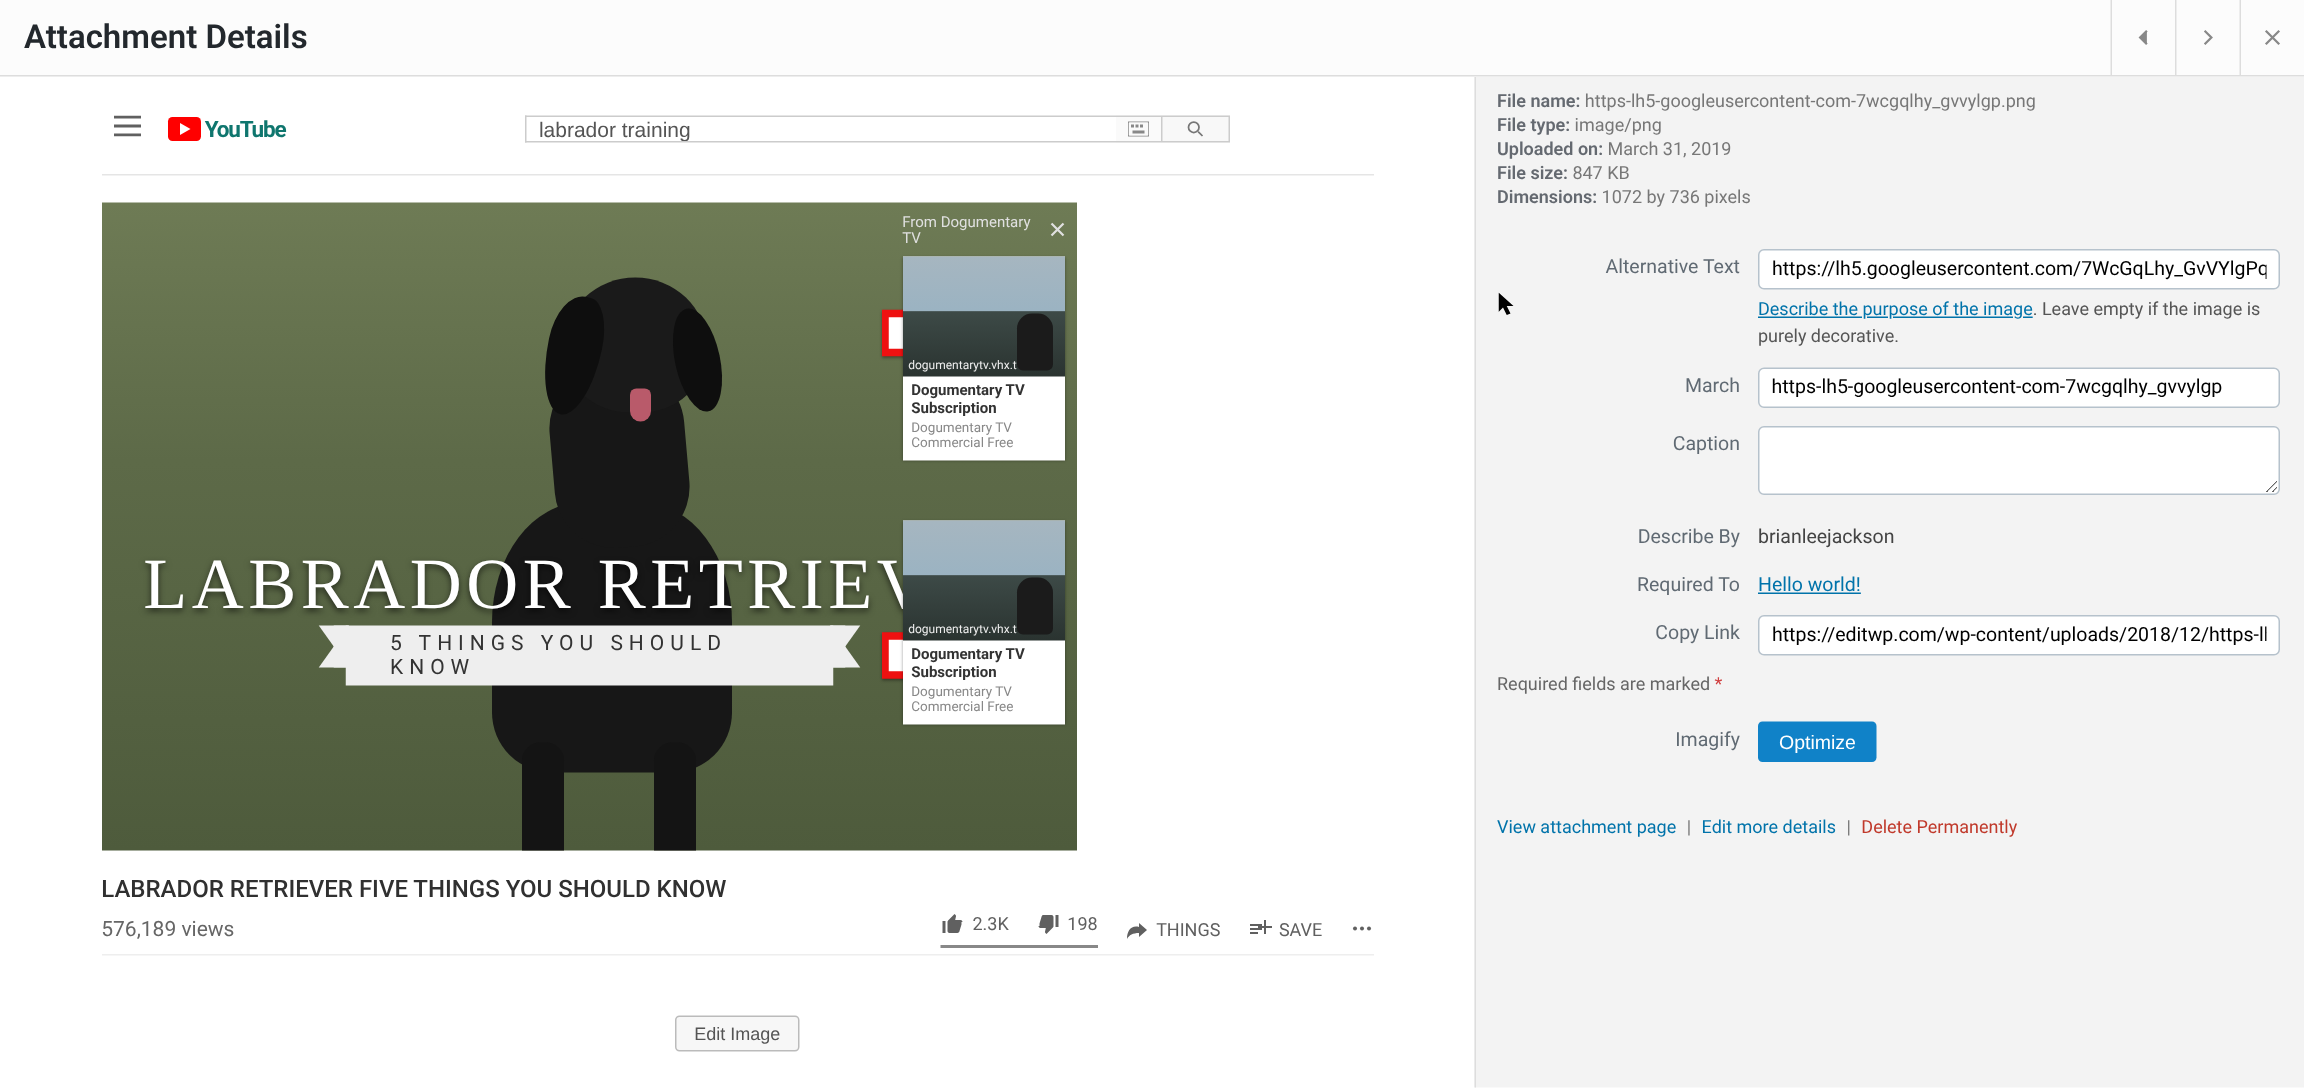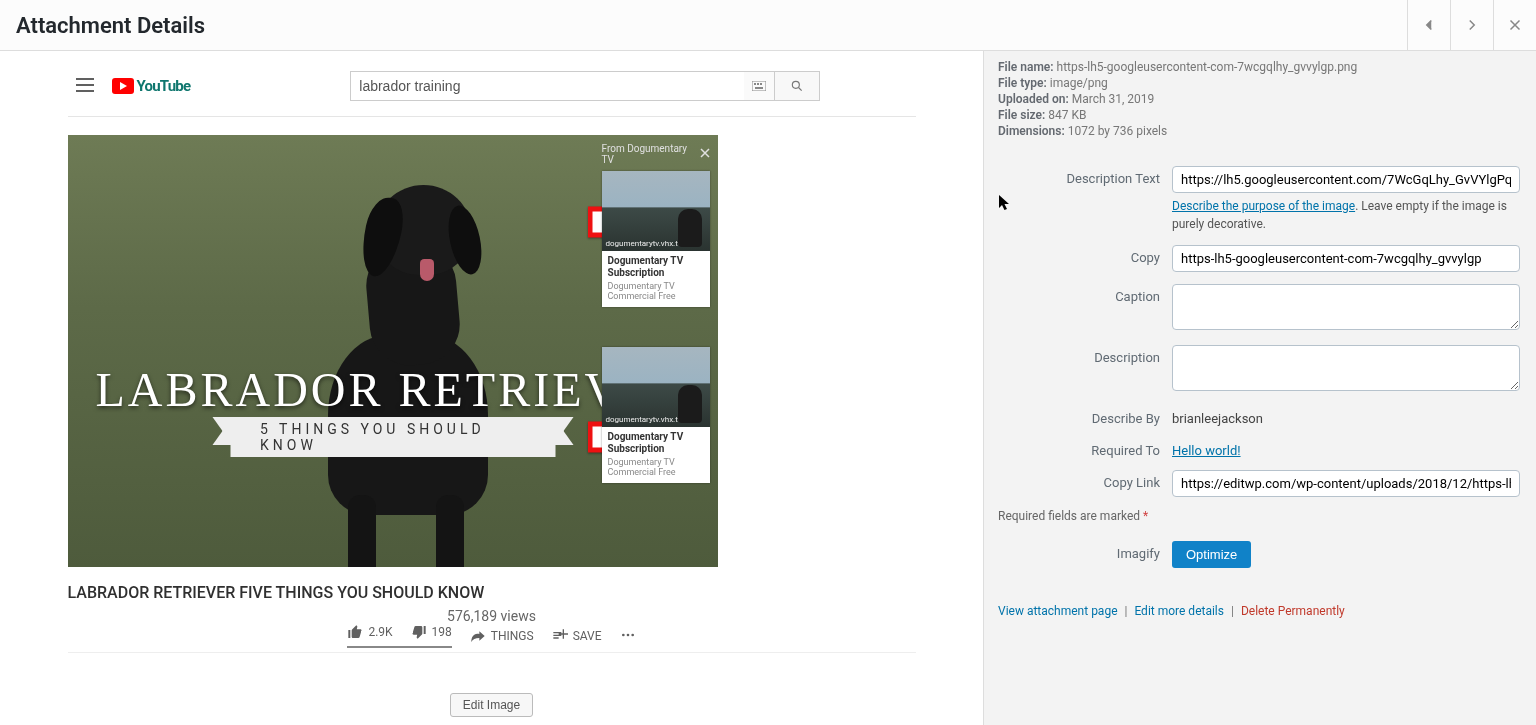--- a/index.html
+++ b/index.html
@@ -107,21 +107,21 @@
     content: "";
     position: absolute;
     left: 8px; top: 4px;
     border-style: solid;
     border-width: 4px 0 4px 7px;
     border-color: transparent transparent transparent #fff;
   }
   .yt-search {
     flex: 0 0 470px;
     display: flex;
-    height: 30px;
+    height: 18px;
   }
   .yt-search input {
     flex: 1;
     border: 1px solid #ccc;
     border-right: none;
     padding: 0 8px;
     font-size: 14px;
     color: #555;
     outline: none;
   }
@@ -301,21 +301,20 @@
     padding: 16px 0 0 0;
   }
   .yt-video-title{
     font-size:16px; font-weight:500; color:#303030;
   }
   .yt-meta-row{
     display:flex; justify-content:space-between; align-items:center;
     margin-top:6px;
     border-bottom:1px solid #eee;
     padding-bottom:4px;
-    flex-direction:column;
   }
   .yt-views{ font-size:14px; color:#666; }
   .yt-actions{ display:flex; align-items:center; gap:18px; color:#606060; font-size:12px; }
   .yt-act{ display:flex; align-items:center; gap:5px; cursor:pointer; }
   .yt-act svg{ width:16px; height:16px; }
   .yt-like-block{display:flex; gap:18px; border-bottom:2px solid #888; padding-bottom:6px;}
   .yt-more svg{width:16px;height:16px;}
 
   .edit-img-btn{
     display:block;
@@ -529,21 +528,21 @@
       <div class="yt-under">
         <div class="yt-video-title">LABRADOR RETRIEVER FIVE THINGS YOU SHOULD KNOW</div>
         <div class="yt-meta-row">
           <div class="yt-views">576,189 views</div>
           <div class="yt-actions">
             <div class="yt-like-block">
               <div class="yt-act">
                 <svg viewBox="0 0 24 24">
                     <path fill="currentColor" d="M2 21h3V9H2v12zM22 10c0-1.1-.9-2-2-2h-5.3l.8-3.8V4c0-.4-.2-.8-.4-1.1L14 2 7.6 8.4C7.2 8.8 7 9.3 7 9.8V19c0 1.1.9 2 2 2h8c.8 0 1.5-.5 1.8-1.2l2.1-7c.1-.2.1-.5.1-.8v-2z"></path>
                   </svg>
-                <span>2.9K</span>
+                <span>2.3K</span>
               </div>
               <div class="yt-act">
                 <svg viewBox="0 0 24 24">
                     <path fill="currentColor" d="M22 3h-3v12h3V3zM2 14c0 1.1.9 2 2 2h5.3l-.8 3.8V20c0 .4.2.8.4 1.1L10 22l6.4-6.4c.4-.4.6-.9.6-1.4V5c0-1.1-.9-2-2-2H7c-.8 0-1.5.5-1.8 1.2l-2.1 7c-.1.2-.1.5-.1.8v2z"></path>
                   </svg>
                 <span>198</span>
               </div>
             </div>
             <div class="yt-act">
               <svg viewBox="0 0 24 24">
@@ -576,43 +575,39 @@
     <div class="meta-block">
       <div class="meta-line"><b>File name:</b> <span>https-lh5-googleusercontent-com-7wcgqlhy_gvvylgp.png</span></div>
       <div class="meta-line"><b>File type:</b> <span>image/png</span></div>
       <div class="meta-line"><b>Uploaded on:</b> <span>March 31, 2019</span></div>
       <div class="meta-line"><b>File size:</b> <span>847 KB</span></div>
       <div class="meta-line"><b>Dimensions:</b> <span>1072 by 736 pixels</span></div>
     </div>
 
     <div class="form-grid">
       <div class="form-row">
-        <label>Description Text</label>
+        <label>Alternative Text</label>
         <div class="val">
           <input class="txt" type="text" value="https://lh5.googleusercontent.com/7WcGqLhy_GvVYlgPqwT" style="">
           <div class="alt-hint">
             <a>Describe the purpose of the image</a><span>. Leave empty if the image is purely decorative.</span>
           </div>
         </div>
       </div>
 
       <div class="form-row">
-        <label>Copy</label>
+        <label>March</label>
         <div class="val"><input class="txt" type="text" value="https-lh5-googleusercontent-com-7wcgqlhy_gvvylgp" style=""></div>
       </div>
 
       <div class="form-row">
         <label>Caption</label>
         <div class="val"><textarea class="txt" style=""></textarea></div>
       </div>
 
-      <div class="form-row">
-        <label>Description</label>
-        <div class="val"><textarea class="txt" style=""></textarea></div>
-      </div>
 
       <div class="form-row">
         <label>Describe By</label>
         <div class="val static-val">brianleejackson</div>
       </div>
 
       <div class="form-row">
         <label>Required To</label>
         <div class="val static-val link-val"><a>Hello world!</a></div>
       </div>

